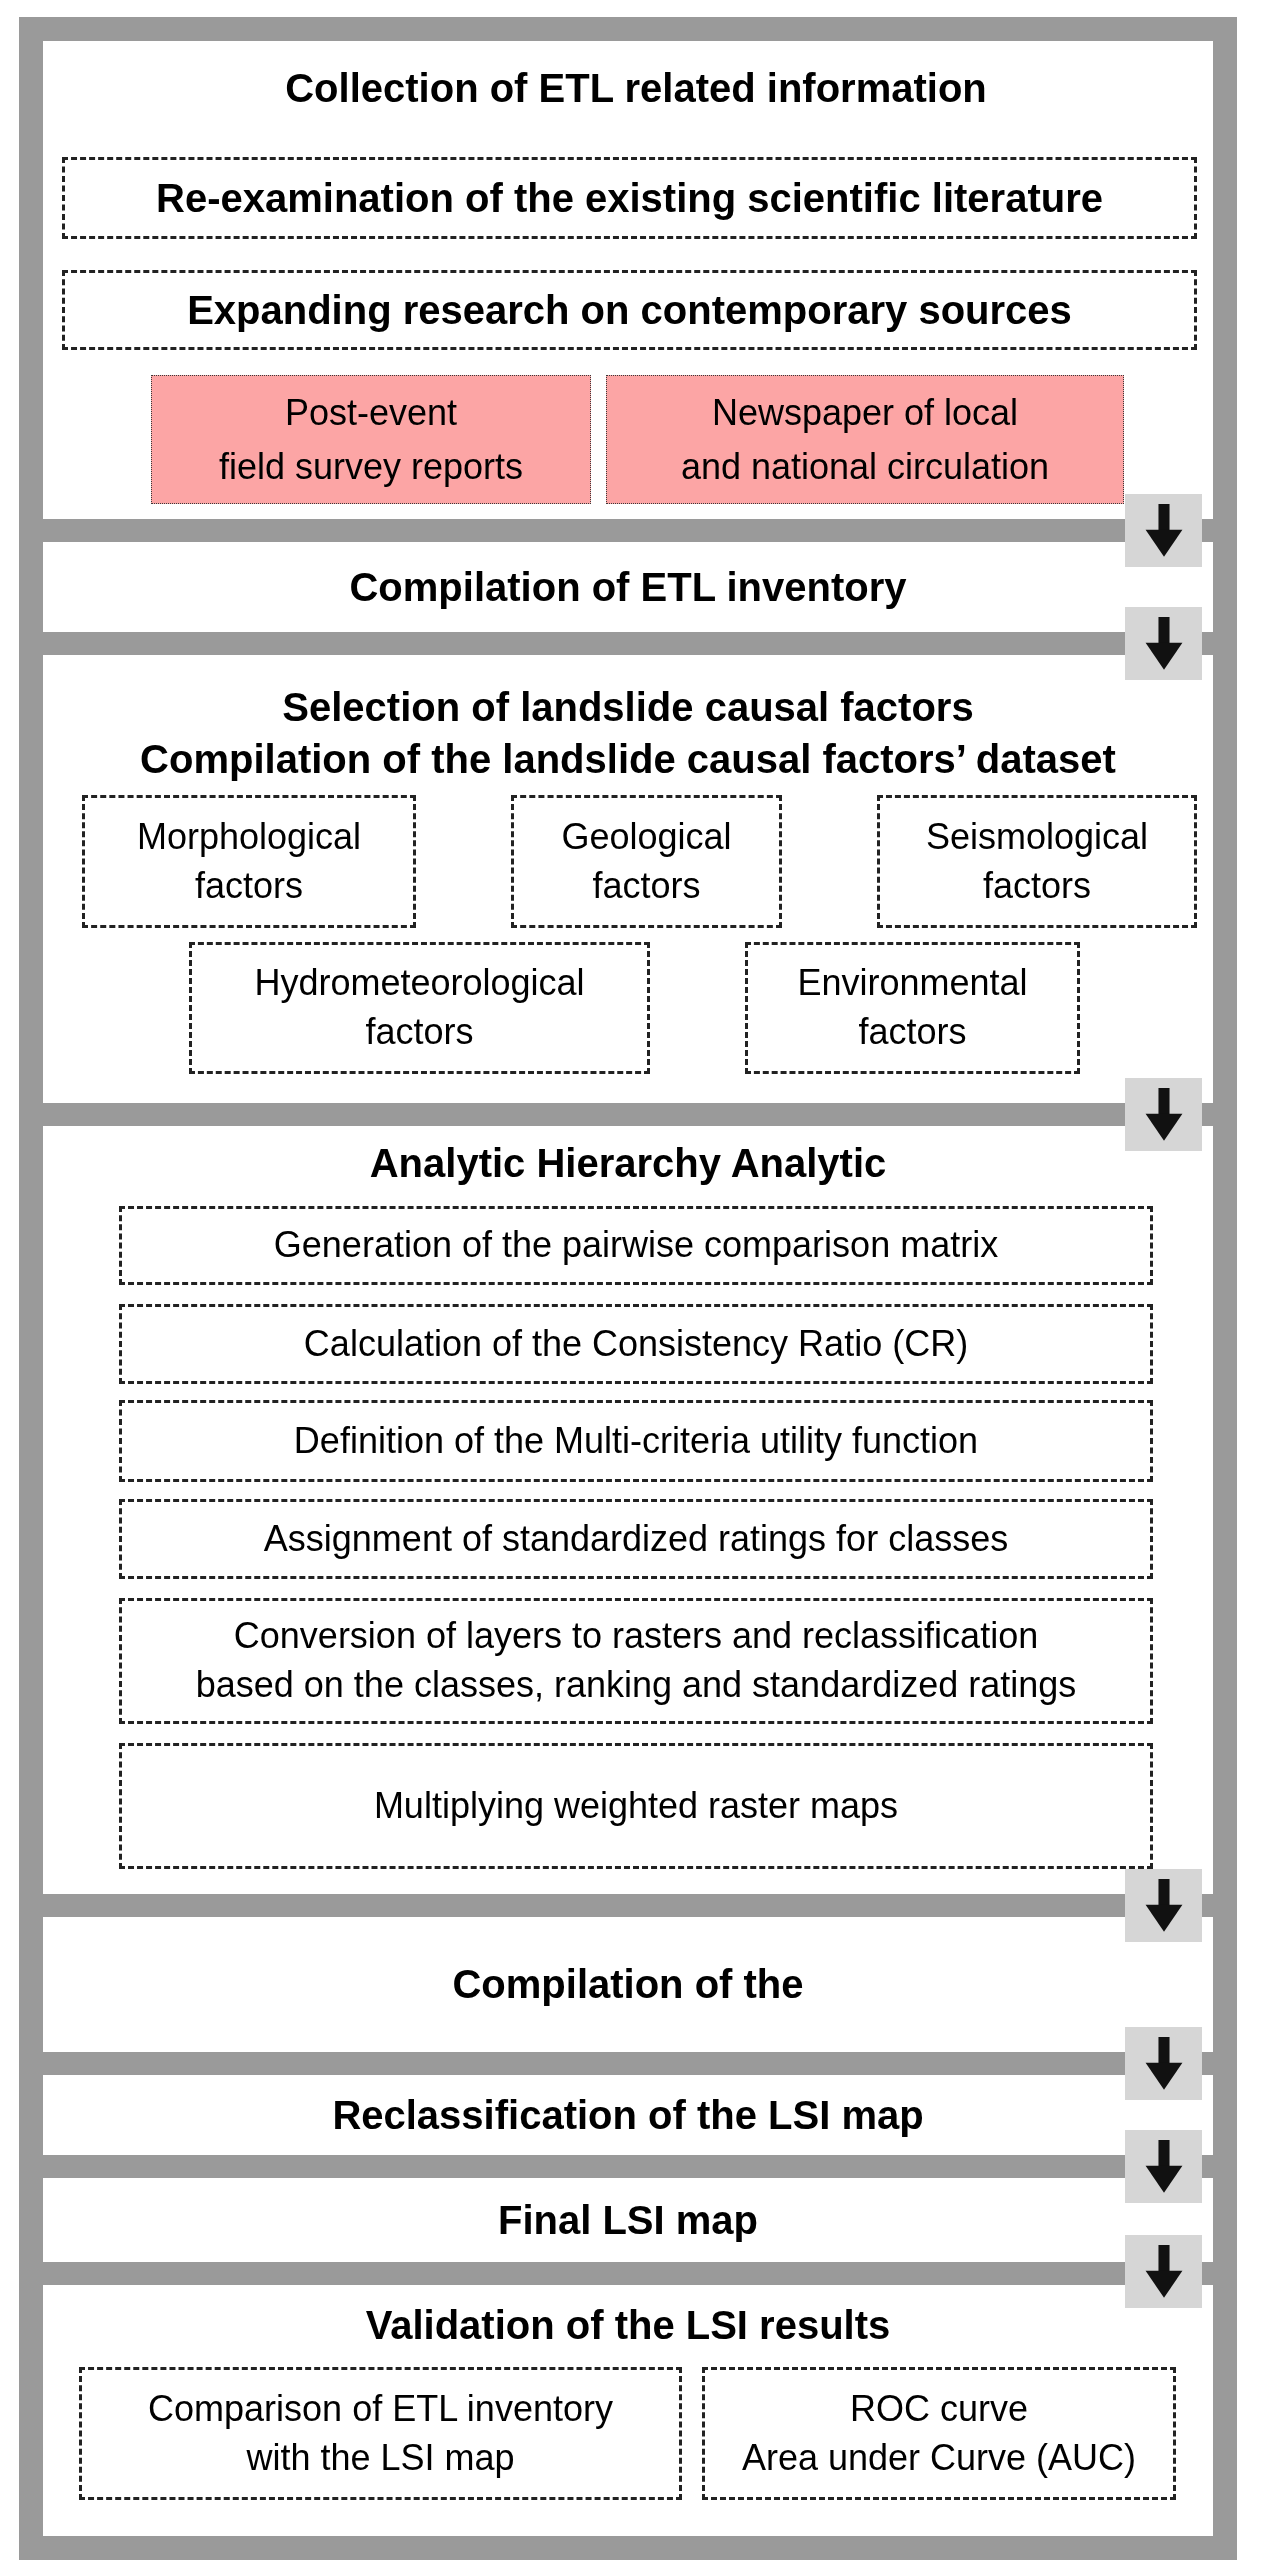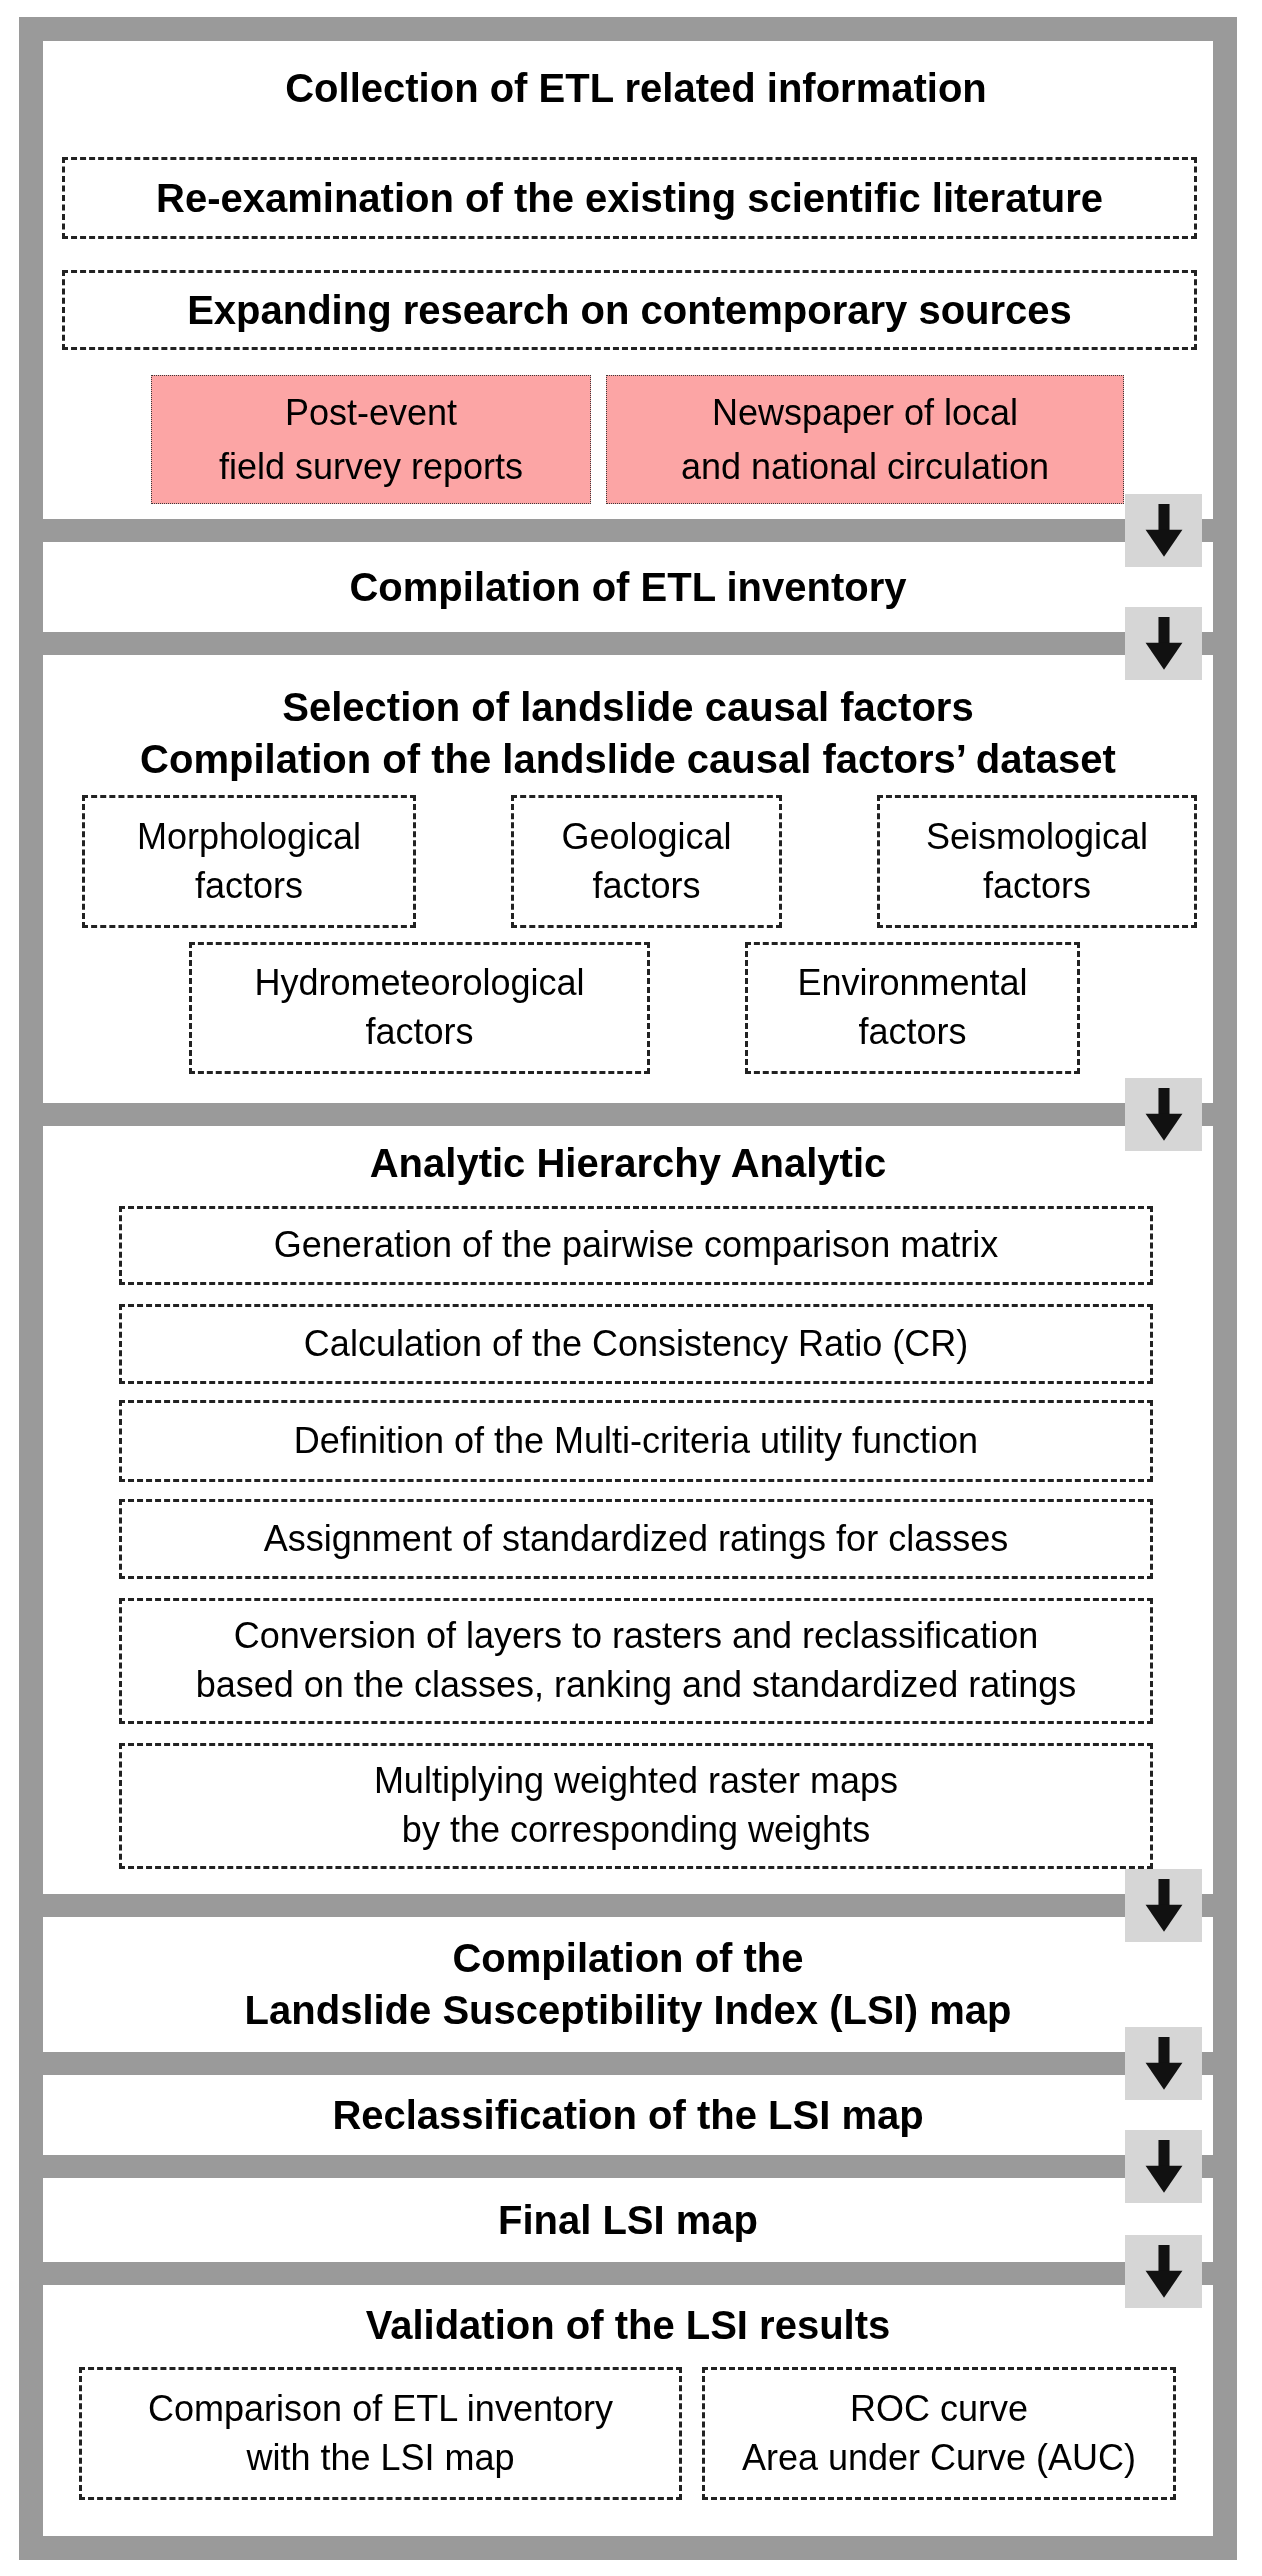--- a/index.html
+++ b/index.html
@@ -122,26 +122,24 @@
 </div>
 <div class="abs dashed" style="left:119px;top:1499px;width:1034px;height:80px;">
   <span class="line">Assignment of standardized ratings for classes</span>
 </div>
 <div class="abs dashed" style="left:119px;top:1598px;width:1034px;height:126px;">
   <span class="line">Conversion of layers to rasters and reclassification</span>
   <span class="line">based on the classes, ranking and standardized ratings</span>
 </div>
 <div class="abs dashed" style="left:119px;top:1743px;width:1034px;height:126px;">
   <span class="line">Multiplying weighted raster maps</span>
-  <span class="line">by the corresponding weights</span>
 </div>
 
 <div class="abs title" style="top:1916px;height:136px;">
   <span class="line">Compilation of the</span>
-  <span class="line">Landslide Susceptibility Index (LSI) map</span>
 </div>
 
 <div class="abs title" style="top:2075px;height:80px;">
   <span class="line">Reclassification of the LSI map</span>
 </div>
 
 <div class="abs title" style="top:2178px;height:84px;">
   <span class="line">Final LSI map</span>
 </div>
 

